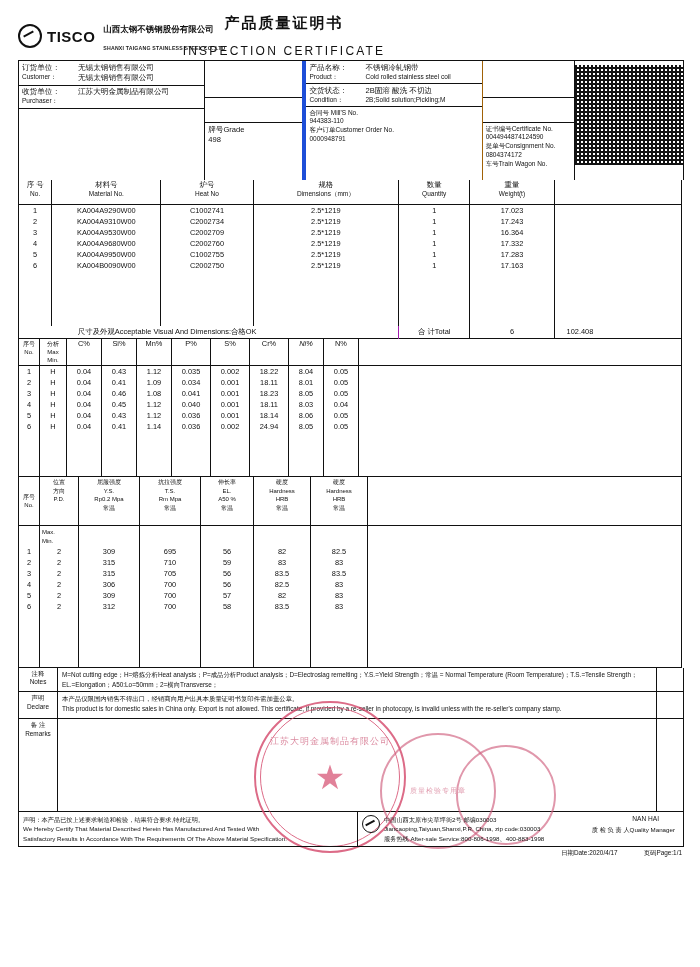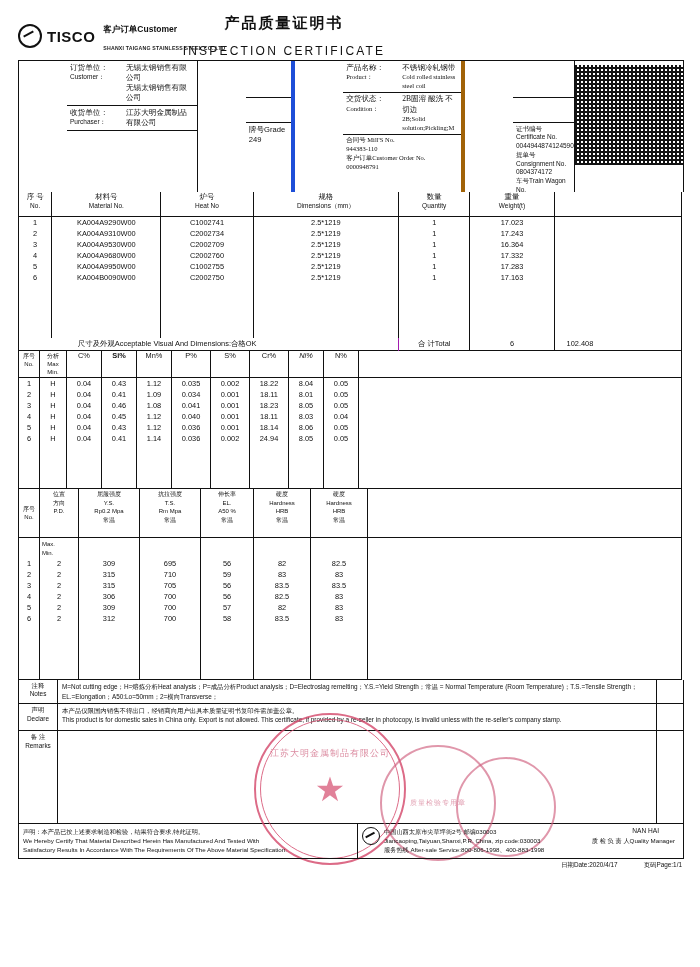--- a/index.html
+++ b/index.html
@@ -24,24 +24,24 @@
   .title-cn{font-size:15px;font-weight:bold;letter-spacing:2px;}
   .title-en{font-size:12px;letter-spacing:2.2px;margin-top:11px;}
   table{border-collapse:collapse;width:100%;font-size:7.4px;}
   td{border:0;vertical-align:top;padding:0;}
 
   
   .info{width:664px;border:1px solid #111;border-bottom:none;display:flex;font-size:7.6px;}
   .info .col{box-sizing:border-box;}
   .col-a{width:222px;border-right:1px solid #111;}
   .col-b{width:120px;border-right:4px solid #1d4ed8;}
-  .col-c{width:210px;border-right:4px solid #a16207;font-family:Liberation Serif, serif;}
+  .col-c{width:210px;border-right:1px solid #a16207;}
   .col-d{width:110px;}
   .rowline{border-bottom:1px solid #111;}
-  .cell{padding:1.5px 3px;line-height:1.35;margin-left:48px;}
+  .cell{padding:1.5px 3px;line-height:1.35;}
   .two{display:flex;}
   .two .l{width:56px;flex:none;}
   .two .v{flex:1;}
   .qr{width:108px;height:100px;margin:4px auto;
       background-image:
         repeating-linear-gradient(0deg, #000 0 2px, transparent 2px 4px),
         repeating-linear-gradient(90deg, #000 0 2px, transparent 2px 4px);
       background-color:#fff;
       opacity:.92;
       filter:contrast(130%);
@@ -86,21 +86,21 @@
 </head>
 <body>
 
 <div class="page">
 
   <div class="hdr">
     <div class="logo">
       <span class="logo-mark"></span>
       <span class="logo-text">TISCO</span>
       <span style="display:inline-block;margin-left:3px;">
-        <span class="logo-cn">客户订单Customer</span><br>
+        <span class="logo-cn">山西太钢不锈钢股份有限公司</span><br>
         <span class="logo-en">SHANXI TAIGANG STAINLESS STEEL CO.,LTD</span>
       </span>
     </div>
     <div class="title-wrap">
       <div class="title-cn">产品质量证明书</div>
       <div class="title-en">INSPECTION CERTIFICATE</div>
     </div>
   </div>
 
   <div class="info">
@@ -128,21 +128,21 @@
           </div>
         </div>
       </div>
     </div>
 
     <div class="col col-b">
       <div class="cell" style="height:33px;border-bottom:1px solid #111;"></div>
       <div class="cell" style="height:21px;border-bottom:1px solid #111;"></div>
       <div class="cell" style="height:54px;">
         <div class="cn">牌号Grade</div>
-        <div class="cn">249</div>
+        <div class="cn">498</div>
       </div>
     </div>
 
     <div class="col col-c">
       <div class="cell rowline">
         <div class="two">
           <div class="l">
             <div class="cn">产品名称：</div>
             <div class="en small">Product：</div>
           </div>
@@ -336,21 +336,21 @@
       <td style="width:16px;line-height:1.1;">
         <span class="xsmall">序号</span><br>
         <span class="xsmall">No.</span>
       </td>
       <td style="width:22px;line-height:1.1;">
         <span class="xsmall">分析</span><br>
         <span class="xsmall">Max</span><br>
         <span class="xsmall">Min.</span>
       </td>
       <td style="width:30px;">C%</td>
-      <td style="width:30px;font-weight:bold;">Si%</td>
+      <td style="width:30px;">Si%</td>
       <td style="width:30px;">Mn%</td>
       <td style="width:34px;">P%</td>
       <td style="width:34px;">S%</td>
       <td style="width:34px;">Cr%</td>
       <td style="width:30px;font-style:italic;">Ni%</td>
       <td style="width:30px;">N%</td>
       <td class="nb"></td>
     </tr>
     <tr class="datarow">
       <td>1</td>

